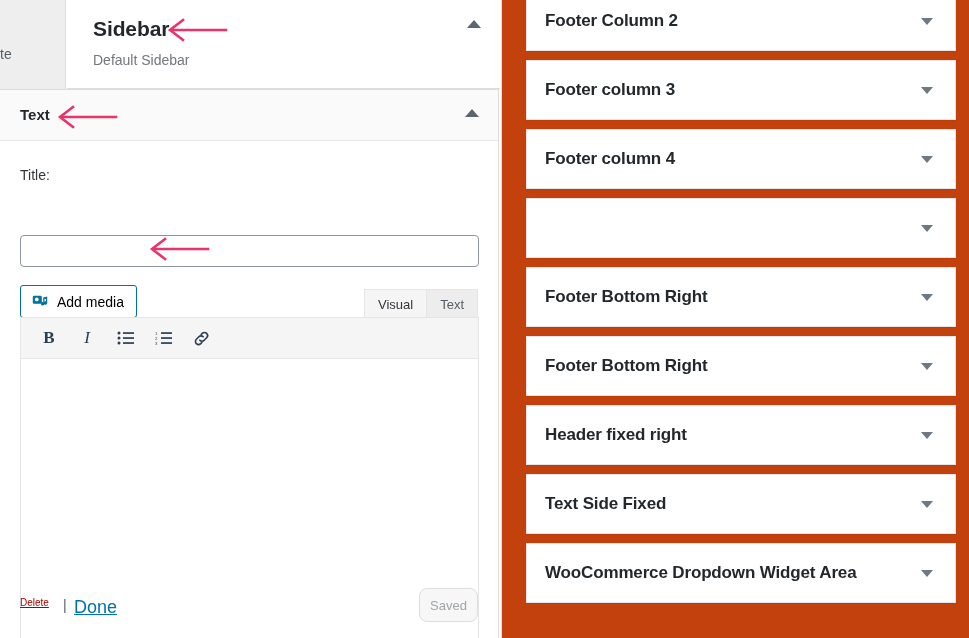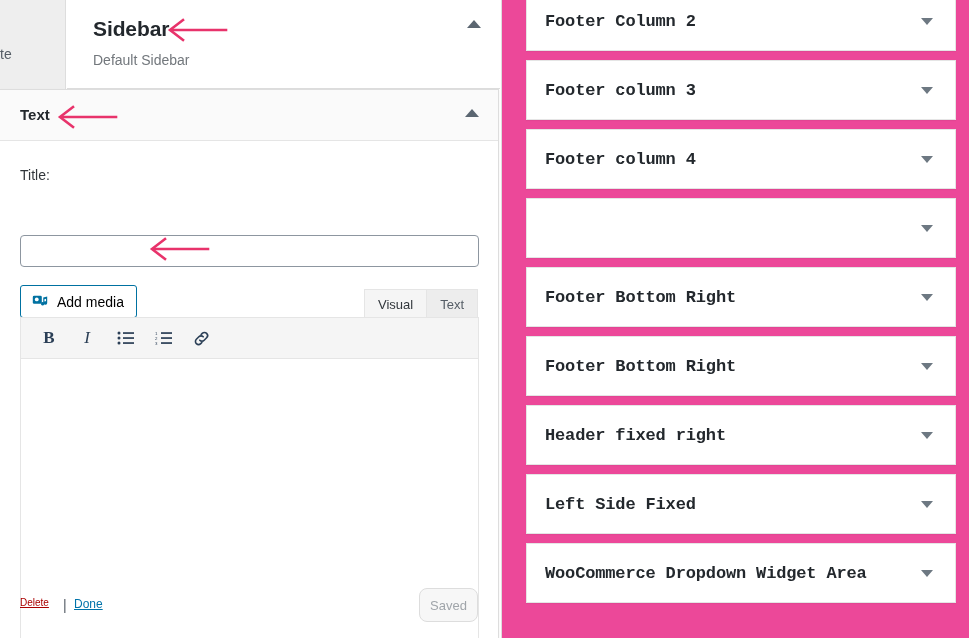--- a/index.html
+++ b/index.html
@@ -257,21 +257,21 @@
   }
   .link-sep {
     position: absolute;
     left: 63px; top: 21px;
     font-size: 14px;
     color: #555d66;
   }
   .link-done {
     position: absolute;
     left: 74px; top: 21px;
-    font-size: 12px;
+    font-size: 18px;
     color: #0073aa;
     text-decoration: underline;
     cursor: pointer;
   }
   .saved-btn {
     position: absolute;
     right: 20px; top: 12px;
     width: 59px; height: 34px;
     background: #f7f7f7;
     border: 1px solid #dddddd;
@@ -281,24 +281,23 @@
     font-family: "Liberation Sans", sans-serif;
     cursor: default;
     display:flex; align-items:center; justify-content:center;
   }
 
   
   #right-pane {
     position: absolute;
     left: 501px; top: 0;
     width: 468px; height: 638px;
-    background: #ec4899;
+    background: #c2410c;
     overflow: hidden;
     border-left: 1px solid #dddddd;
-    font-family: Liberation Mono, monospace;
   }
   .area-list {
     position: absolute;
     left: 24px; top: -9px;
     width: 430px;
   }
   .area-item {
     height: 60px;
     margin-bottom: 9px;
     background: #ffffff;
@@ -484,21 +483,21 @@
       </div>
       <div class="area-item">
         <span class="area-label">Footer Bottom Right</span>
         <span class="area-caret"></span>
       </div>
       <div class="area-item">
         <span class="area-label">Header fixed right</span>
         <span class="area-caret"></span>
       </div>
       <div class="area-item">
-        <span class="area-label">Left Side Fixed</span>
+        <span class="area-label">Text Side Fixed</span>
         <span class="area-caret"></span>
       </div>
       <div class="area-item">
         <span class="area-label">WooCommerce Dropdown Widget Area</span>
         <span class="area-caret"></span>
       </div>
 
     </div>
   </div>
 

